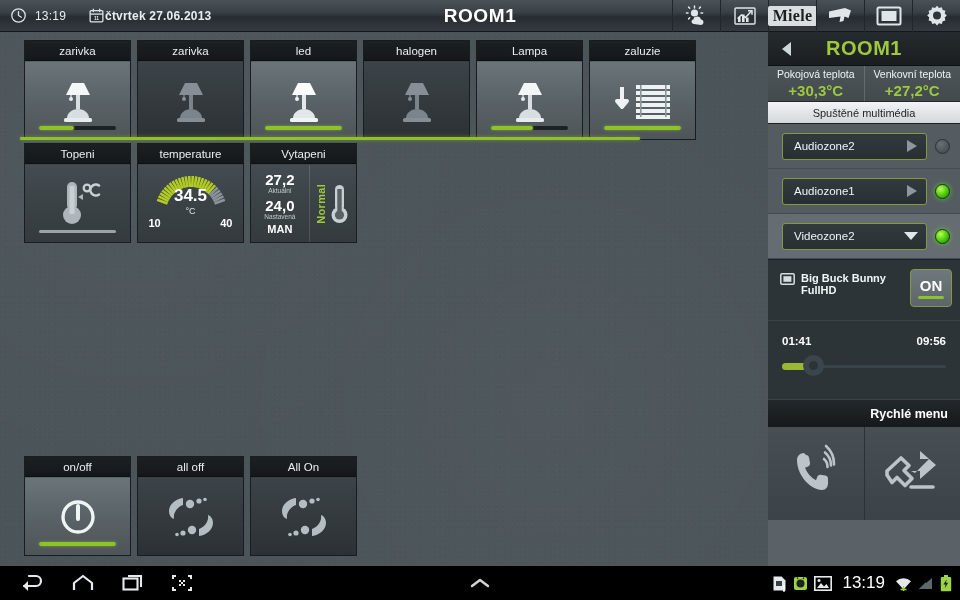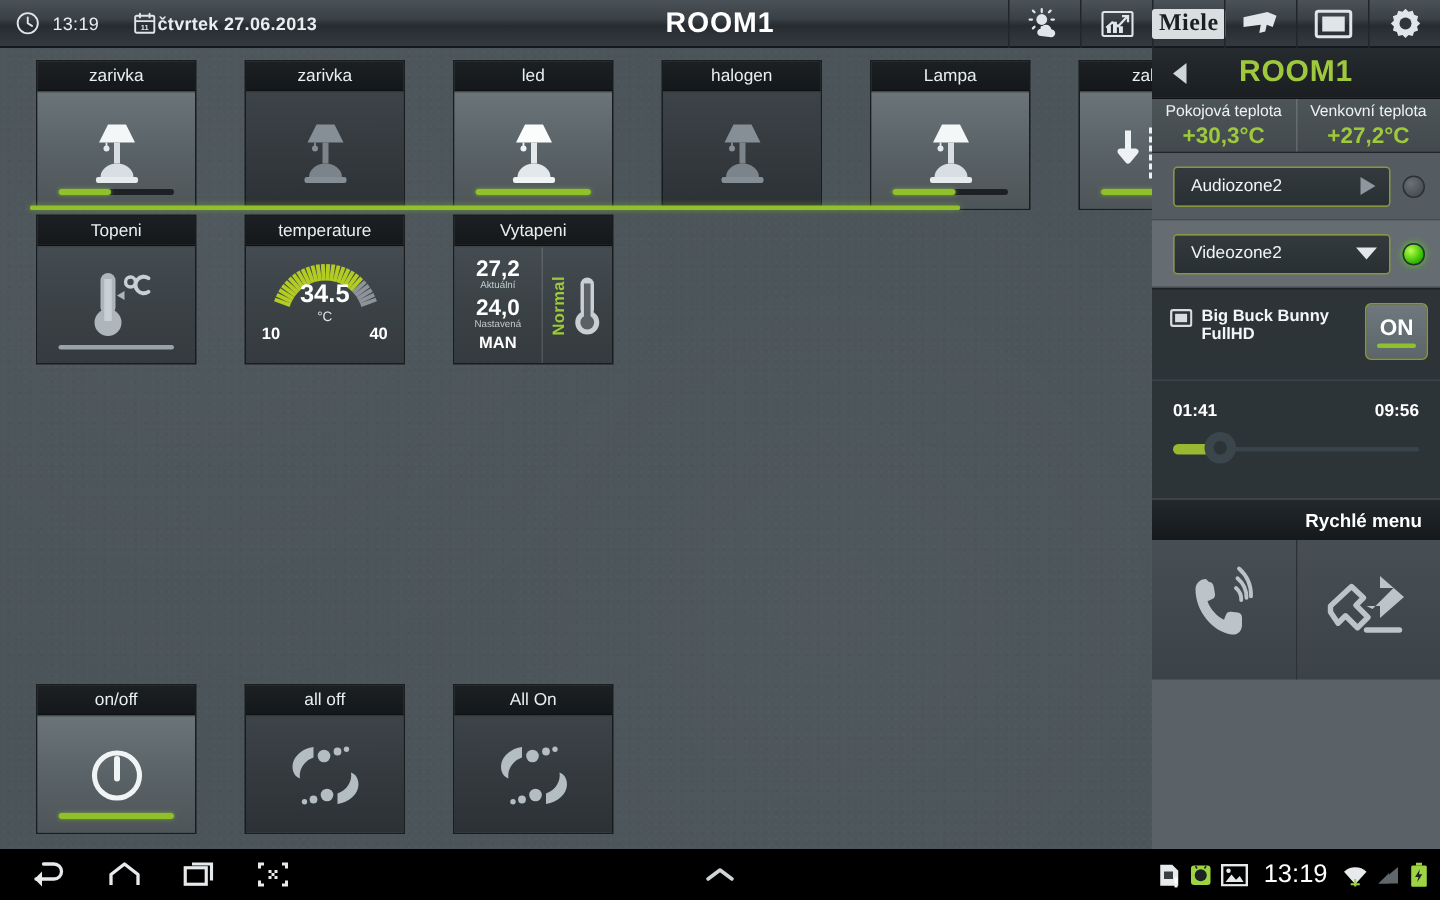--- a/index.html
+++ b/index.html
@@ -52,21 +52,21 @@
     position: absolute; inset: 0; opacity: .5; pointer-events: none;
     background-image:
       radial-gradient(rgba(255,255,255,.06) .6px, transparent .7px),
       radial-gradient(rgba(0,0,0,.10) .6px, transparent .7px);
     background-size: 5px 5px, 7px 7px;
     background-position: 0 0, 3px 2px;
   }
 
   .tile-row { position: absolute; display: flex; gap: 0; }
   .tile {
-    width: 107px; margin-right: 32px;
+    width: 107px; margin-right: 6px;
     display: flex; flex-direction: column;
     border: 1px solid #191d20;
   }
   .tile-hdr {
     height: 20px; line-height: 20px; text-align: center;
     color: #e9eef1; font-size: 11.5px;
     background: linear-gradient(to bottom, #1c2023 0%, #15181b 100%);
     border-bottom: 1px solid #0d0f11;
     overflow: hidden; white-space: nowrap;
   }
@@ -522,33 +522,45 @@
       <div class="p-temp">
         <div class="p-temp-lbl">Pokojová teplota</div>
         <div class="p-temp-val">+30,3°C</div>
       </div>
       <div class="p-temp">
         <div class="p-temp-lbl">Venkovní teplota</div>
         <div class="p-temp-val">+27,2°C</div>
       </div>
     </div>
 
+    <div class="p-sub">Spuštěné multimédia</div>
 
     <div class="zone dark">
       <div class="zone-btn">
         <span>Audiozone2</span>
         <span>
           <svg width="16" height="16" viewBox="0 0 16 16">
               <path d="M3 2l10 6-10 6z" fill="#8d979d"></path>
             </svg>
         </span>
       </div>
       <div class="zone-led off"></div>
     </div>
 
+    <div class="zone dark">
+      <div class="zone-btn">
+        <span>Audiozone1</span>
+        <span>
+          <svg width="16" height="16" viewBox="0 0 16 16">
+              <path d="M3 2l10 6-10 6z" fill="#8d979d"></path>
+            </svg>
+        </span>
+      </div>
+      <div class="zone-led on"></div>
+    </div>
 
     <div class="zone light">
       <div class="zone-btn">
         <span>Videozone2</span>
         <span>
           <svg width="18" height="16" viewBox="0 0 18 16">
               <path d="M2 4h14l-7 8z" fill="#e2e8ea"></path>
             </svg>
         </span>
       </div>

